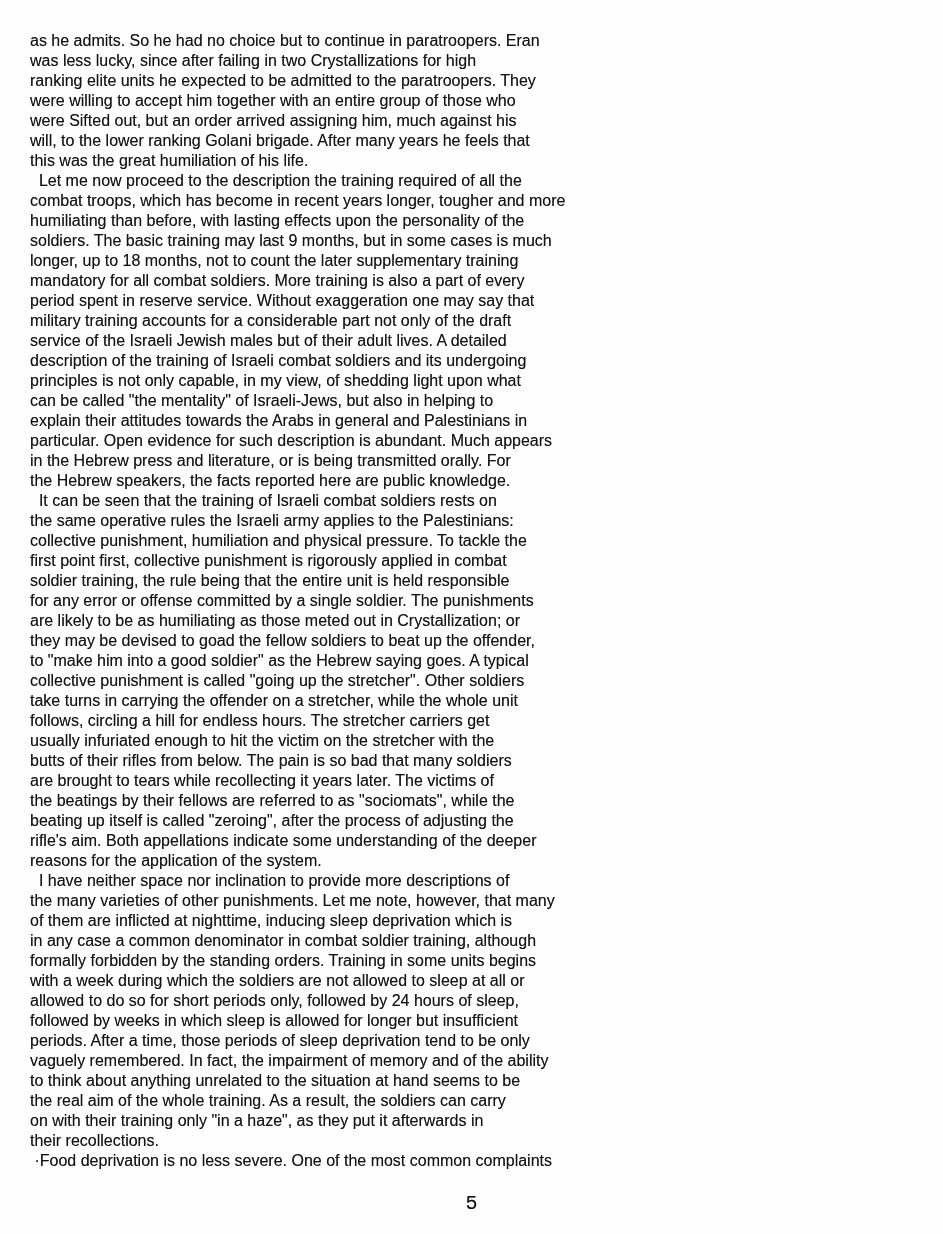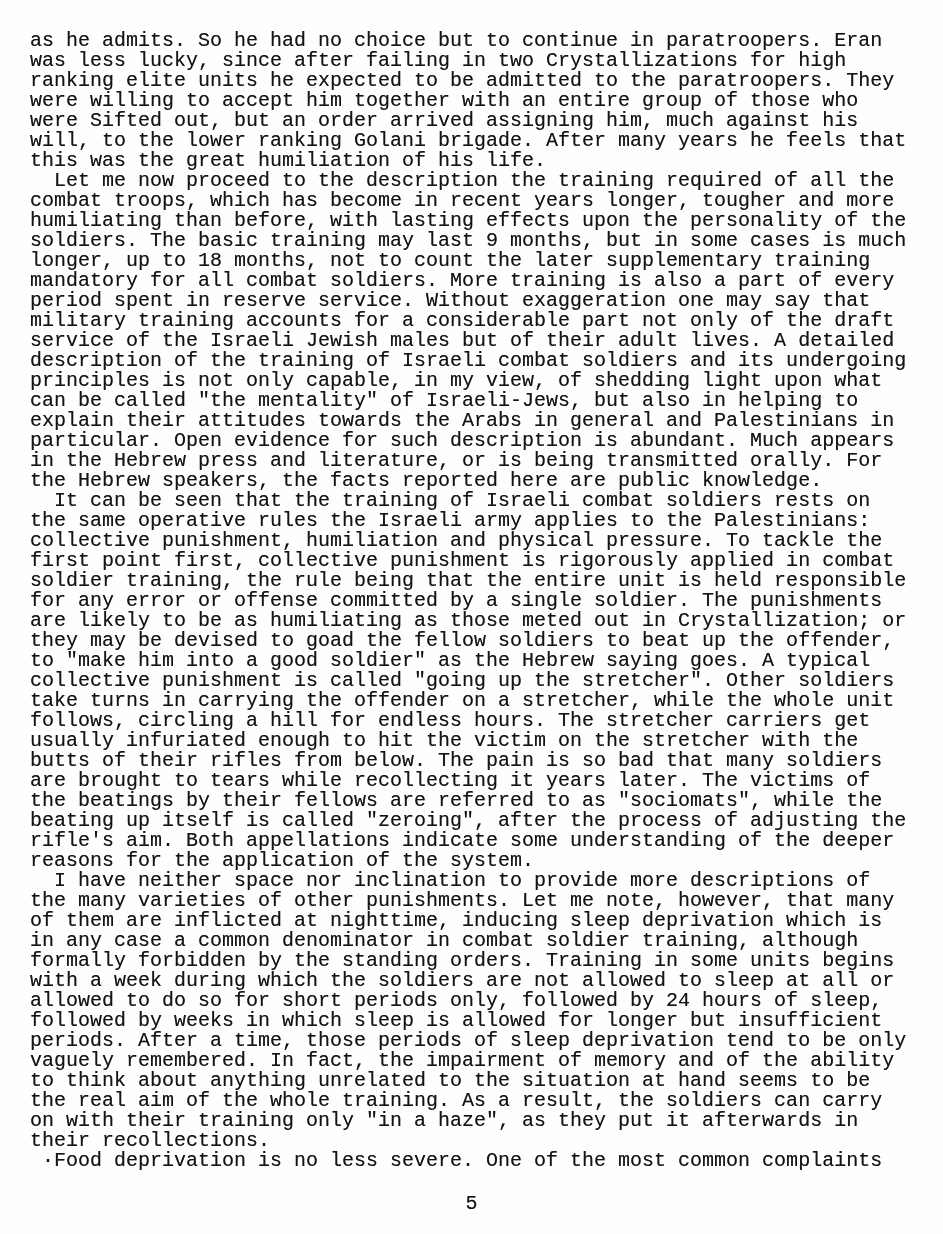--- a/index.html
+++ b/index.html
@@ -16,22 +16,22 @@
   .page {
     position: relative;
     width: 943px;
     height: 1234px;
     background: #fefefe;
     box-sizing: border-box;
     padding: 31px 18px 0 30px;
   }
   .body-text {
     margin: 0;
-    font-family: Liberation Mono, monospace;
-    font-size: 20px;
+    font-family: Liberation Sans, sans-serif;
+    font-size: 16px;
     line-height: 20px;
     letter-spacing: 0px;
     color: #141414;
     white-space: pre;
     text-shadow: 0 0 0.5px rgba(20,20,20,0.55);
   }
   .page-number {
     position: absolute;
     top: 1192px;
     left: 0;

